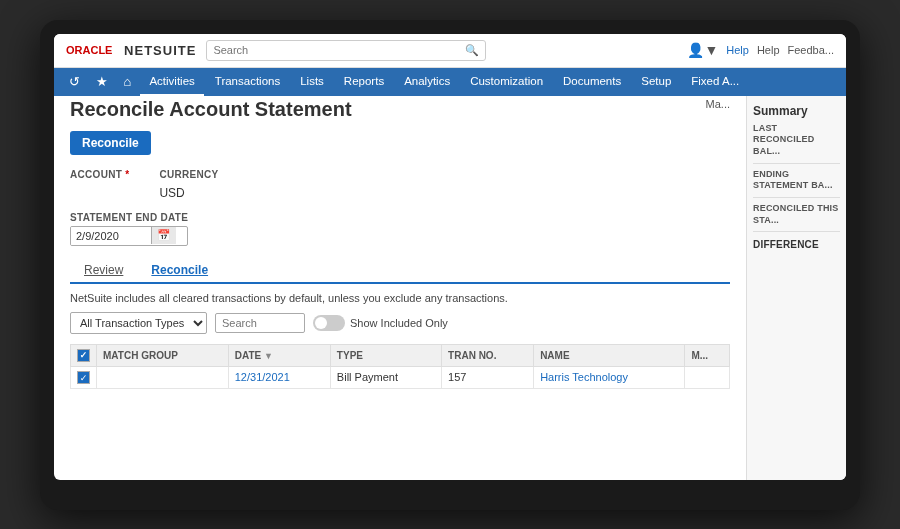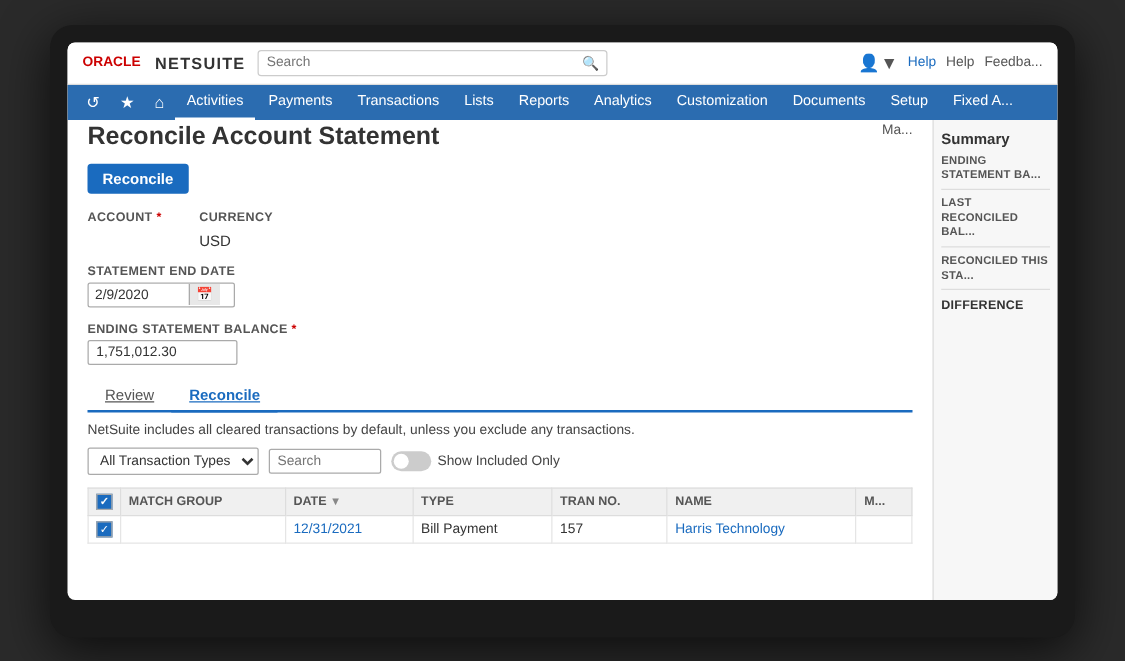--- a/index.html
+++ b/index.html
@@ -450,21 +450,20 @@
         <span style="cursor:pointer;color:#555;">Help</span>
         <span style="cursor:pointer;color:#555;">Feedba...</span>
       </div>
     </div>
 
     <div class="nav-bar">
       <div class="nav-icon-btn" title="History">↺</div>
       <div class="nav-icon-btn" title="Favorites">★</div>
       <div class="nav-icon-btn" title="Home">⌂</div>
       <div class="nav-item active">Activities</div>
-      <div class="nav-item">Payments</div>
       <div class="nav-item">Transactions</div>
       <div class="nav-item">Lists</div>
       <div class="nav-item">Reports</div>
       <div class="nav-item">Analytics</div>
       <div class="nav-item">Customization</div>
       <div class="nav-item">Documents</div>
       <div class="nav-item">Setup</div>
       <div class="nav-item">Fixed A...</div>
     </div>
 
@@ -496,28 +495,20 @@
         <div class="form-section">
           <div class="form-group">
             <label class="form-label">STATEMENT END DATE</label>
             <div class="date-input-wrap">
               <input type="text" class="date-input" value="2/9/2020" style="">
               <div class="date-icon-btn">📅</div>
             </div>
           </div>
         </div>
 
-        <div class="form-section">
-          <div class="form-group">
-            <label class="form-label">
-              <span>ENDING STATEMENT BALANCE</span><span class="required-star"> *</span>
-            </label>
-            <input type="text" class="amount-input" value="1,751,012.30" style="">
-          </div>
-        </div>
 
         
         <div class="tabs-row">
           <div class="tab">Review</div>
           <div class="tab active">Reconcile</div>
         </div>
 
         
         <div class="info-text">NetSuite includes all cleared transactions by default, unless you exclude any transactions.</div>
 
@@ -565,22 +556,22 @@
               <td><a class="link-blue">Harris Technology</a></td>
               <td></td>
             </tr>
           </tbody>
         </table>
 
       </div>
 
       <div class="summary-panel">
         <div class="summary-title">Summary</div>
+        <div class="summary-row">LAST RECONCILED BAL...</div>
         <div class="summary-row">ENDING STATEMENT BA...</div>
-        <div class="summary-row">LAST RECONCILED BAL...</div>
         <div class="summary-row">RECONCILED THIS STA...</div>
         <div class="summary-row difference">DIFFERENCE</div>
       </div>
 
     </div>
 
   </div>
 </div>
 
 </body></html>

